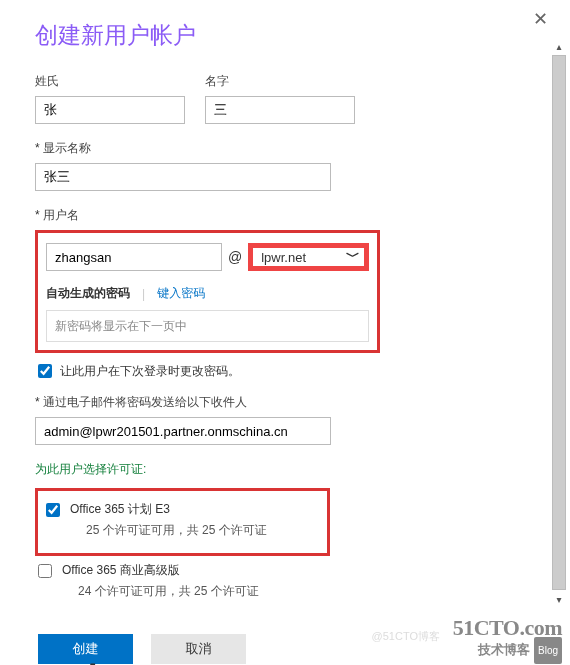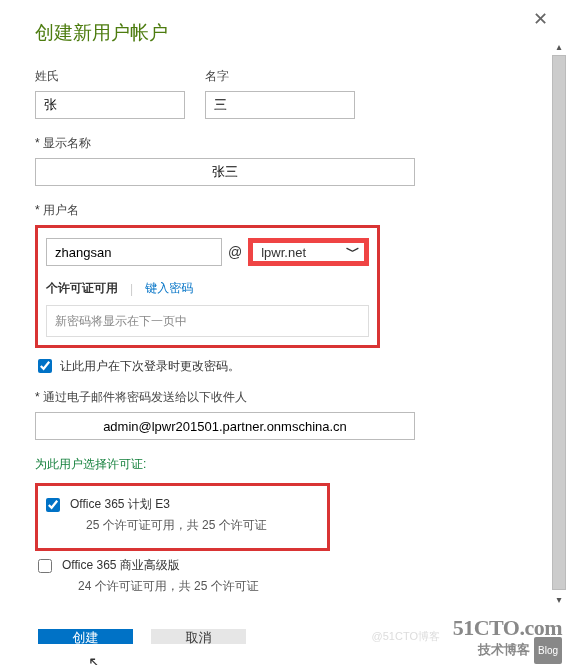--- a/index.html
+++ b/index.html
@@ -1,26 +1,26 @@
 <!DOCTYPE html>
 <html><head>
   <meta charset="utf-8">
   <style>
     * { box-sizing: border-box; margin: 0; padding: 0; }
     body { font-family: "Microsoft YaHei", "Segoe UI", sans-serif; font-size: 13px; color: #333; background: #fff; width: 570px; height: 665px; position: relative; overflow: hidden; }
     .dialog { padding: 20px 30px 20px 35px; position: relative; }
     .close-x { position: absolute; top: 8px; right: 22px; font-size: 18px; color: #666; cursor: pointer; font-family: Arial; }
-    h1 { font-size: 19px; font-weight: 300; color: #4d7c0f; margin-bottom: 22px; }
+    h1 { font-size: 23px; font-weight: 300; color: #8b5cf6; margin-bottom: 22px; }
     .row { display: flex; gap: 20px; }
     .field { margin-bottom: 16px; }
     .field.half { flex: 0 0 150px; }
     label { display: block; font-size: 12px; color: #444; margin-bottom: 6px; }
     .req::before { content: "* "; color: #333; }
     input[type="text"] { width: 100%; height: 28px; padding: 4px 8px; border: 1px solid #bbb; font-size: 13px; font-family: inherit; background: #fff; }
-    input.wide { width: 380px; text-align: center; }
+    input.wide { width: 296px; }
     .highlight-box { border: 3px solid #d93434; padding: 10px 8px 8px 8px; margin-bottom: 10px; width: 345px; }
     .highlight-box.lic { width: 295px; padding: 8px 8px 8px 5px; margin-bottom: 4px; }
     .username-row { display: flex; align-items: center; gap: 6px; }
     .username-row input { width: 176px; }
     .at { font-size: 14px; }
     .domain-select { width: 140px; height: 28px; border: 5px solid #ef4444; display: flex; align-items: center; justify-content: space-between; padding: 0 4px 0 8px; font-size: 13px; background: #fff; cursor: pointer; }
     .chev { font-size: 14px; font-weight: bold; }
     .pwd-row { margin: 14px 0 8px 0; font-size: 12px; display: flex; align-items: center; gap: 12px; }
     .pwd-auto { font-weight: bold; }
     .sep { color: #ccc; }
@@ -29,21 +29,21 @@
     .cb-row { display: flex; align-items: flex-start; gap: 8px; margin-bottom: 14px; margin-left: 3px; }
     .cb-row input[type="checkbox"] { width: 14px; height: 14px; margin-top: 1px; accent-color: #0072c6; }
     .cb-row span { font-size: 12px; }
     .section-label { font-size: 12px; color: #15803d; margin: 14px 0 10px 0; }
     .lic-item { display: flex; align-items: flex-start; gap: 10px; padding: 2px 0 6px 3px; }
     .lic-item input[type="checkbox"] { width: 14px; height: 14px; margin-top: 2px; accent-color: #0072c6; }
     .lic-text { font-size: 12px; }
     .lic-title { margin-bottom: 4px; }
     .lic-sub { color: #555; padding-left: 16px; }
     .buttons { display: flex; gap: 18px; margin-top: 28px; margin-left: 3px; position: relative; }
-    .btn { width: 95px; height: 15px; border: none; font-size: 13px; font-family: inherit; cursor: pointer; }
+    .btn { width: 95px; height: 30px; border: none; font-size: 13px; font-family: inherit; cursor: pointer; }
     .btn-primary { background: #0072c6; color: #fff; }
     .btn-secondary { background: #e6e6e6; color: #333; }
     .cursor-ptr { position: absolute; left: 50px; top: 24px; font-size: 16px; pointer-events: none; }
     .scrollbar { position: absolute; right: 4px; top: 55px; width: 14px; height: 535px; background: #ccc; border: 1px solid #bbb; }
     .scroll-arrow { position: absolute; right: 4px; width: 14px; height: 14px; font-size: 10px; text-align: center; line-height: 14px; color: #555; }
     .scroll-up { top: 40px; }
     .scroll-down { top: 593px; }
     .watermark { position: absolute; right: 8px; bottom: 6px; text-align: right; pointer-events: none; }
     .wm-top { font-family: Georgia, serif; font-size: 22px; font-weight: bold; color: #888; letter-spacing: -0.5px; }
     .wm-bottom { font-size: 13px; color: #888; font-weight: bold; }
@@ -77,21 +77,21 @@
   <div class="highlight-box">
     <div class="username-row">
       <input type="text" value="zhangsan" style="">
       <span class="at">@</span>
       <div class="domain-select">
         <span>lpwr.net</span>
         <span class="chev">﹀</span>
       </div>
     </div>
     <div class="pwd-row">
-      <span class="pwd-auto">个许可证可用</span>
+      <span class="pwd-auto">自动生成的密码</span>
       <span class="sep">|</span>
       <span class="pwd-link">键入密码</span>
     </div>
     <div class="pwd-note">新密码将显示在下一页中</div>
   </div>
 
   <div class="cb-row">
     <input type="checkbox" checked="" style="">
     <span>让此用户在下次登录时更改密码。</span>
   </div>

